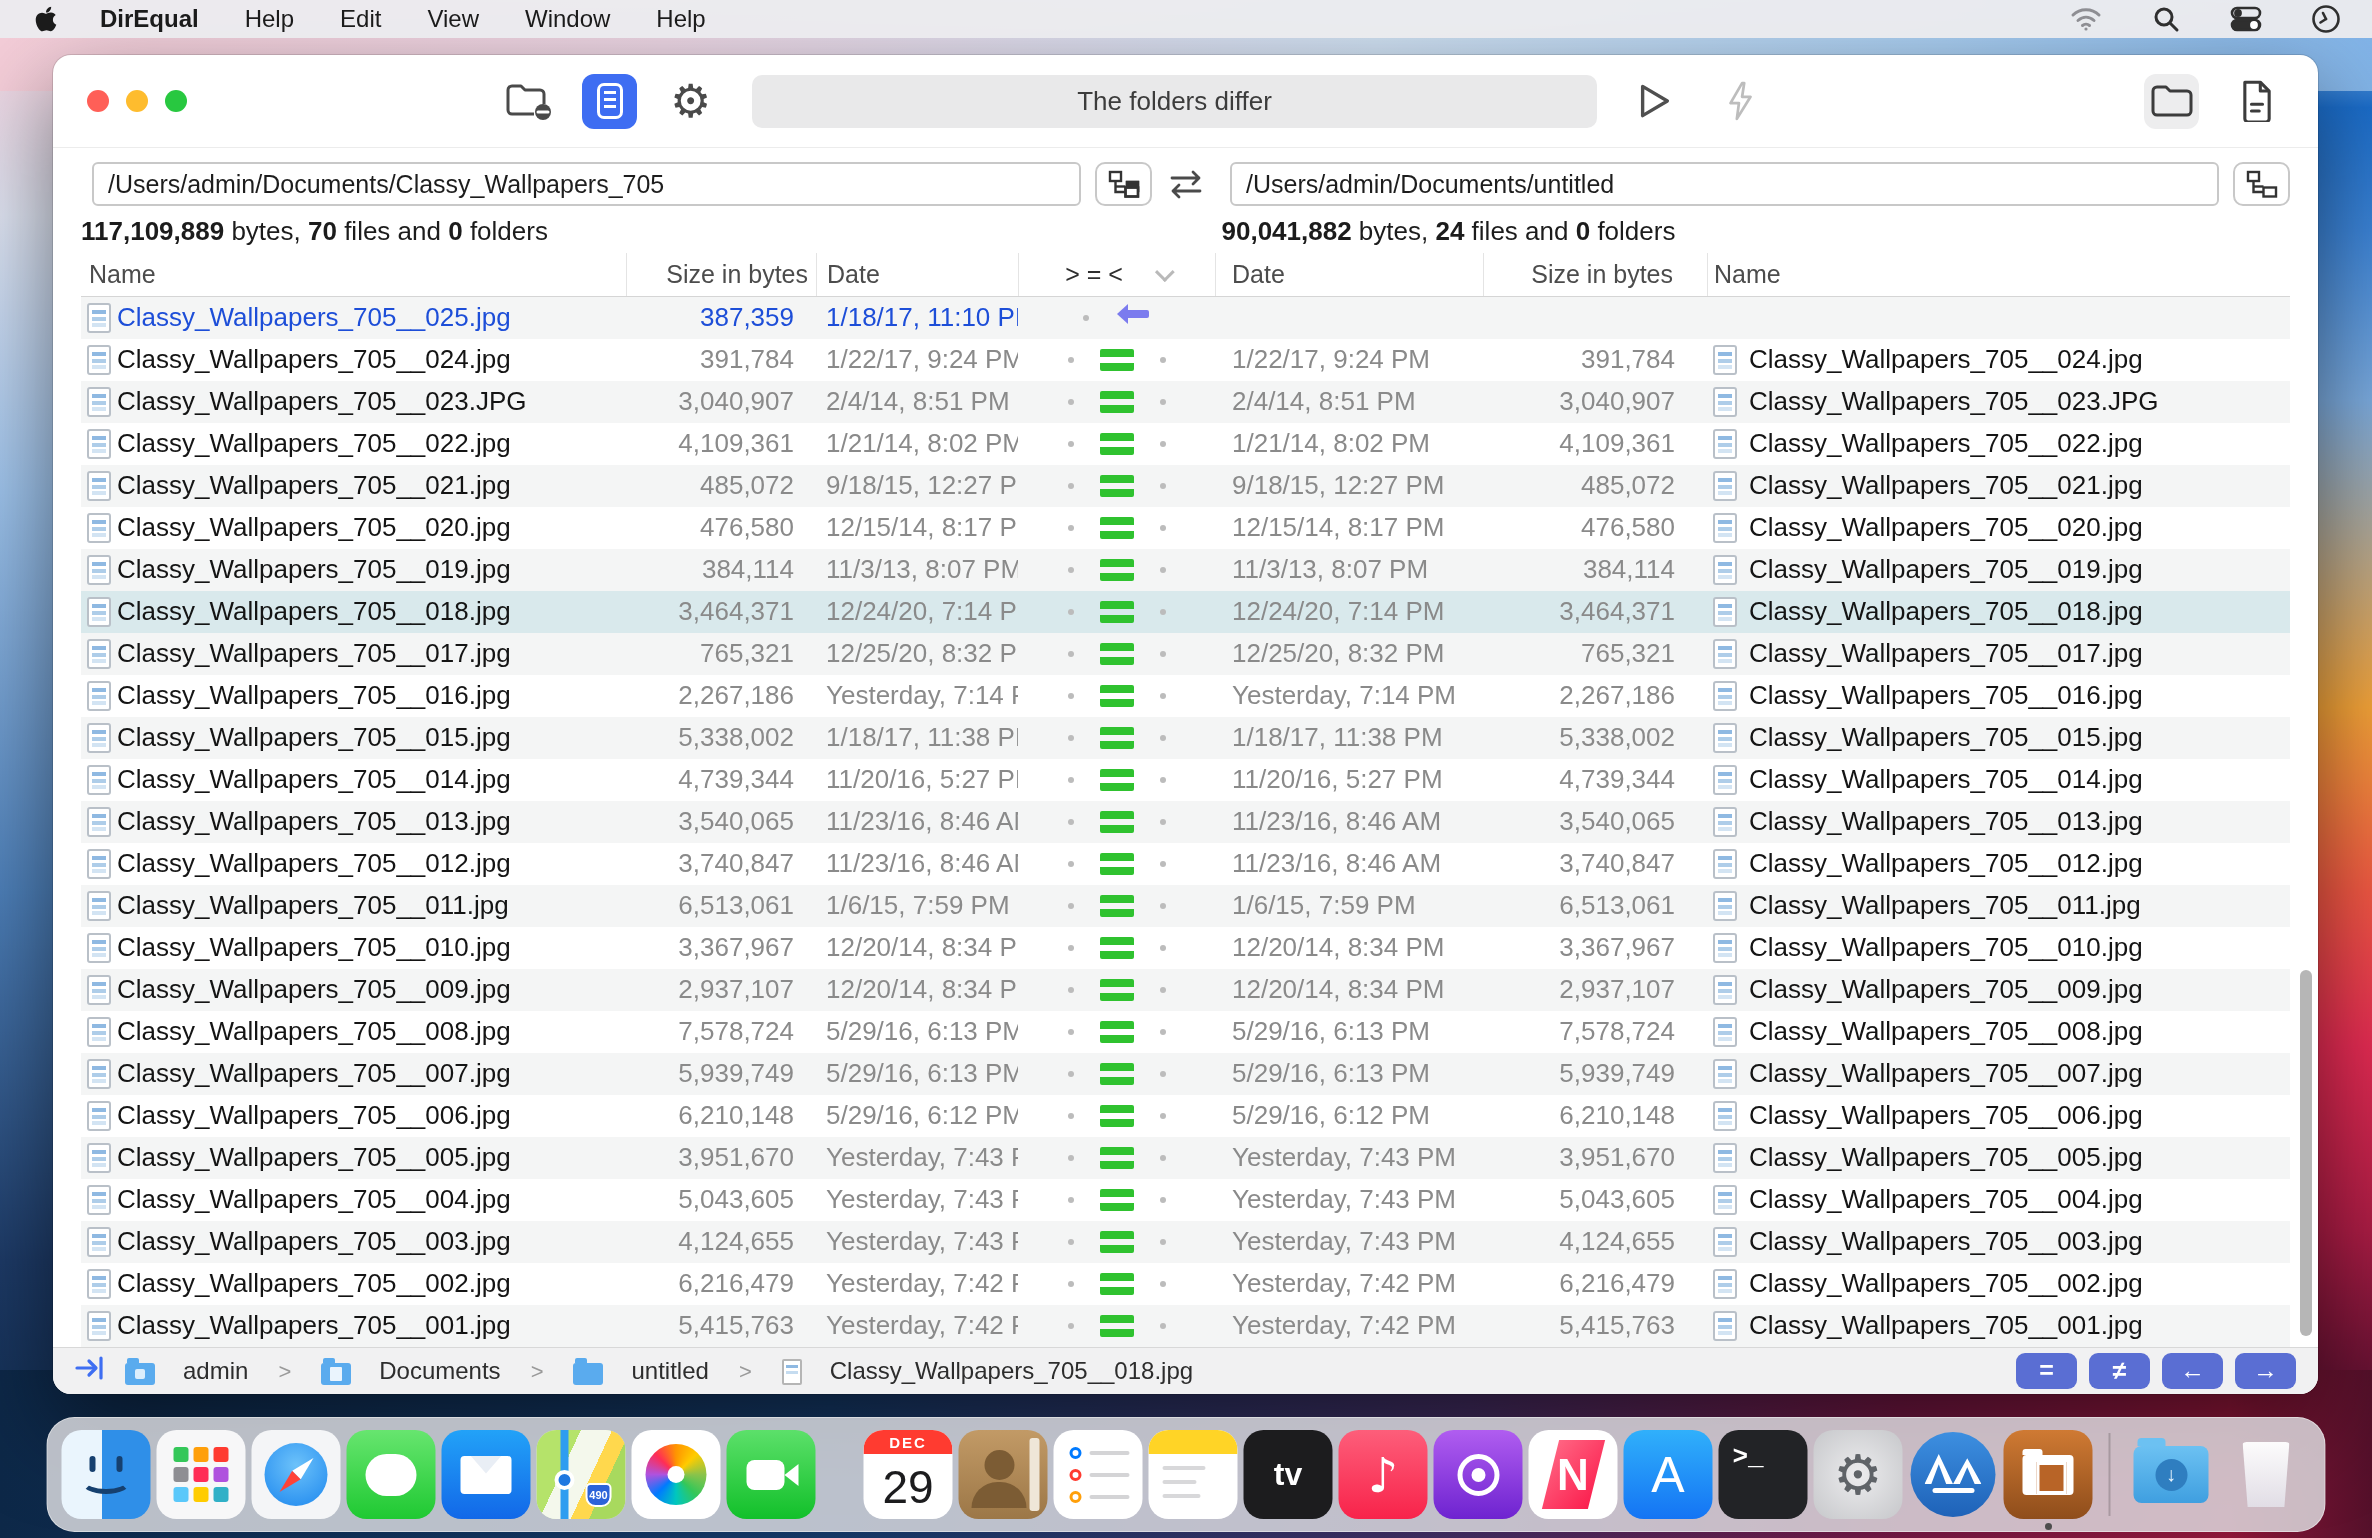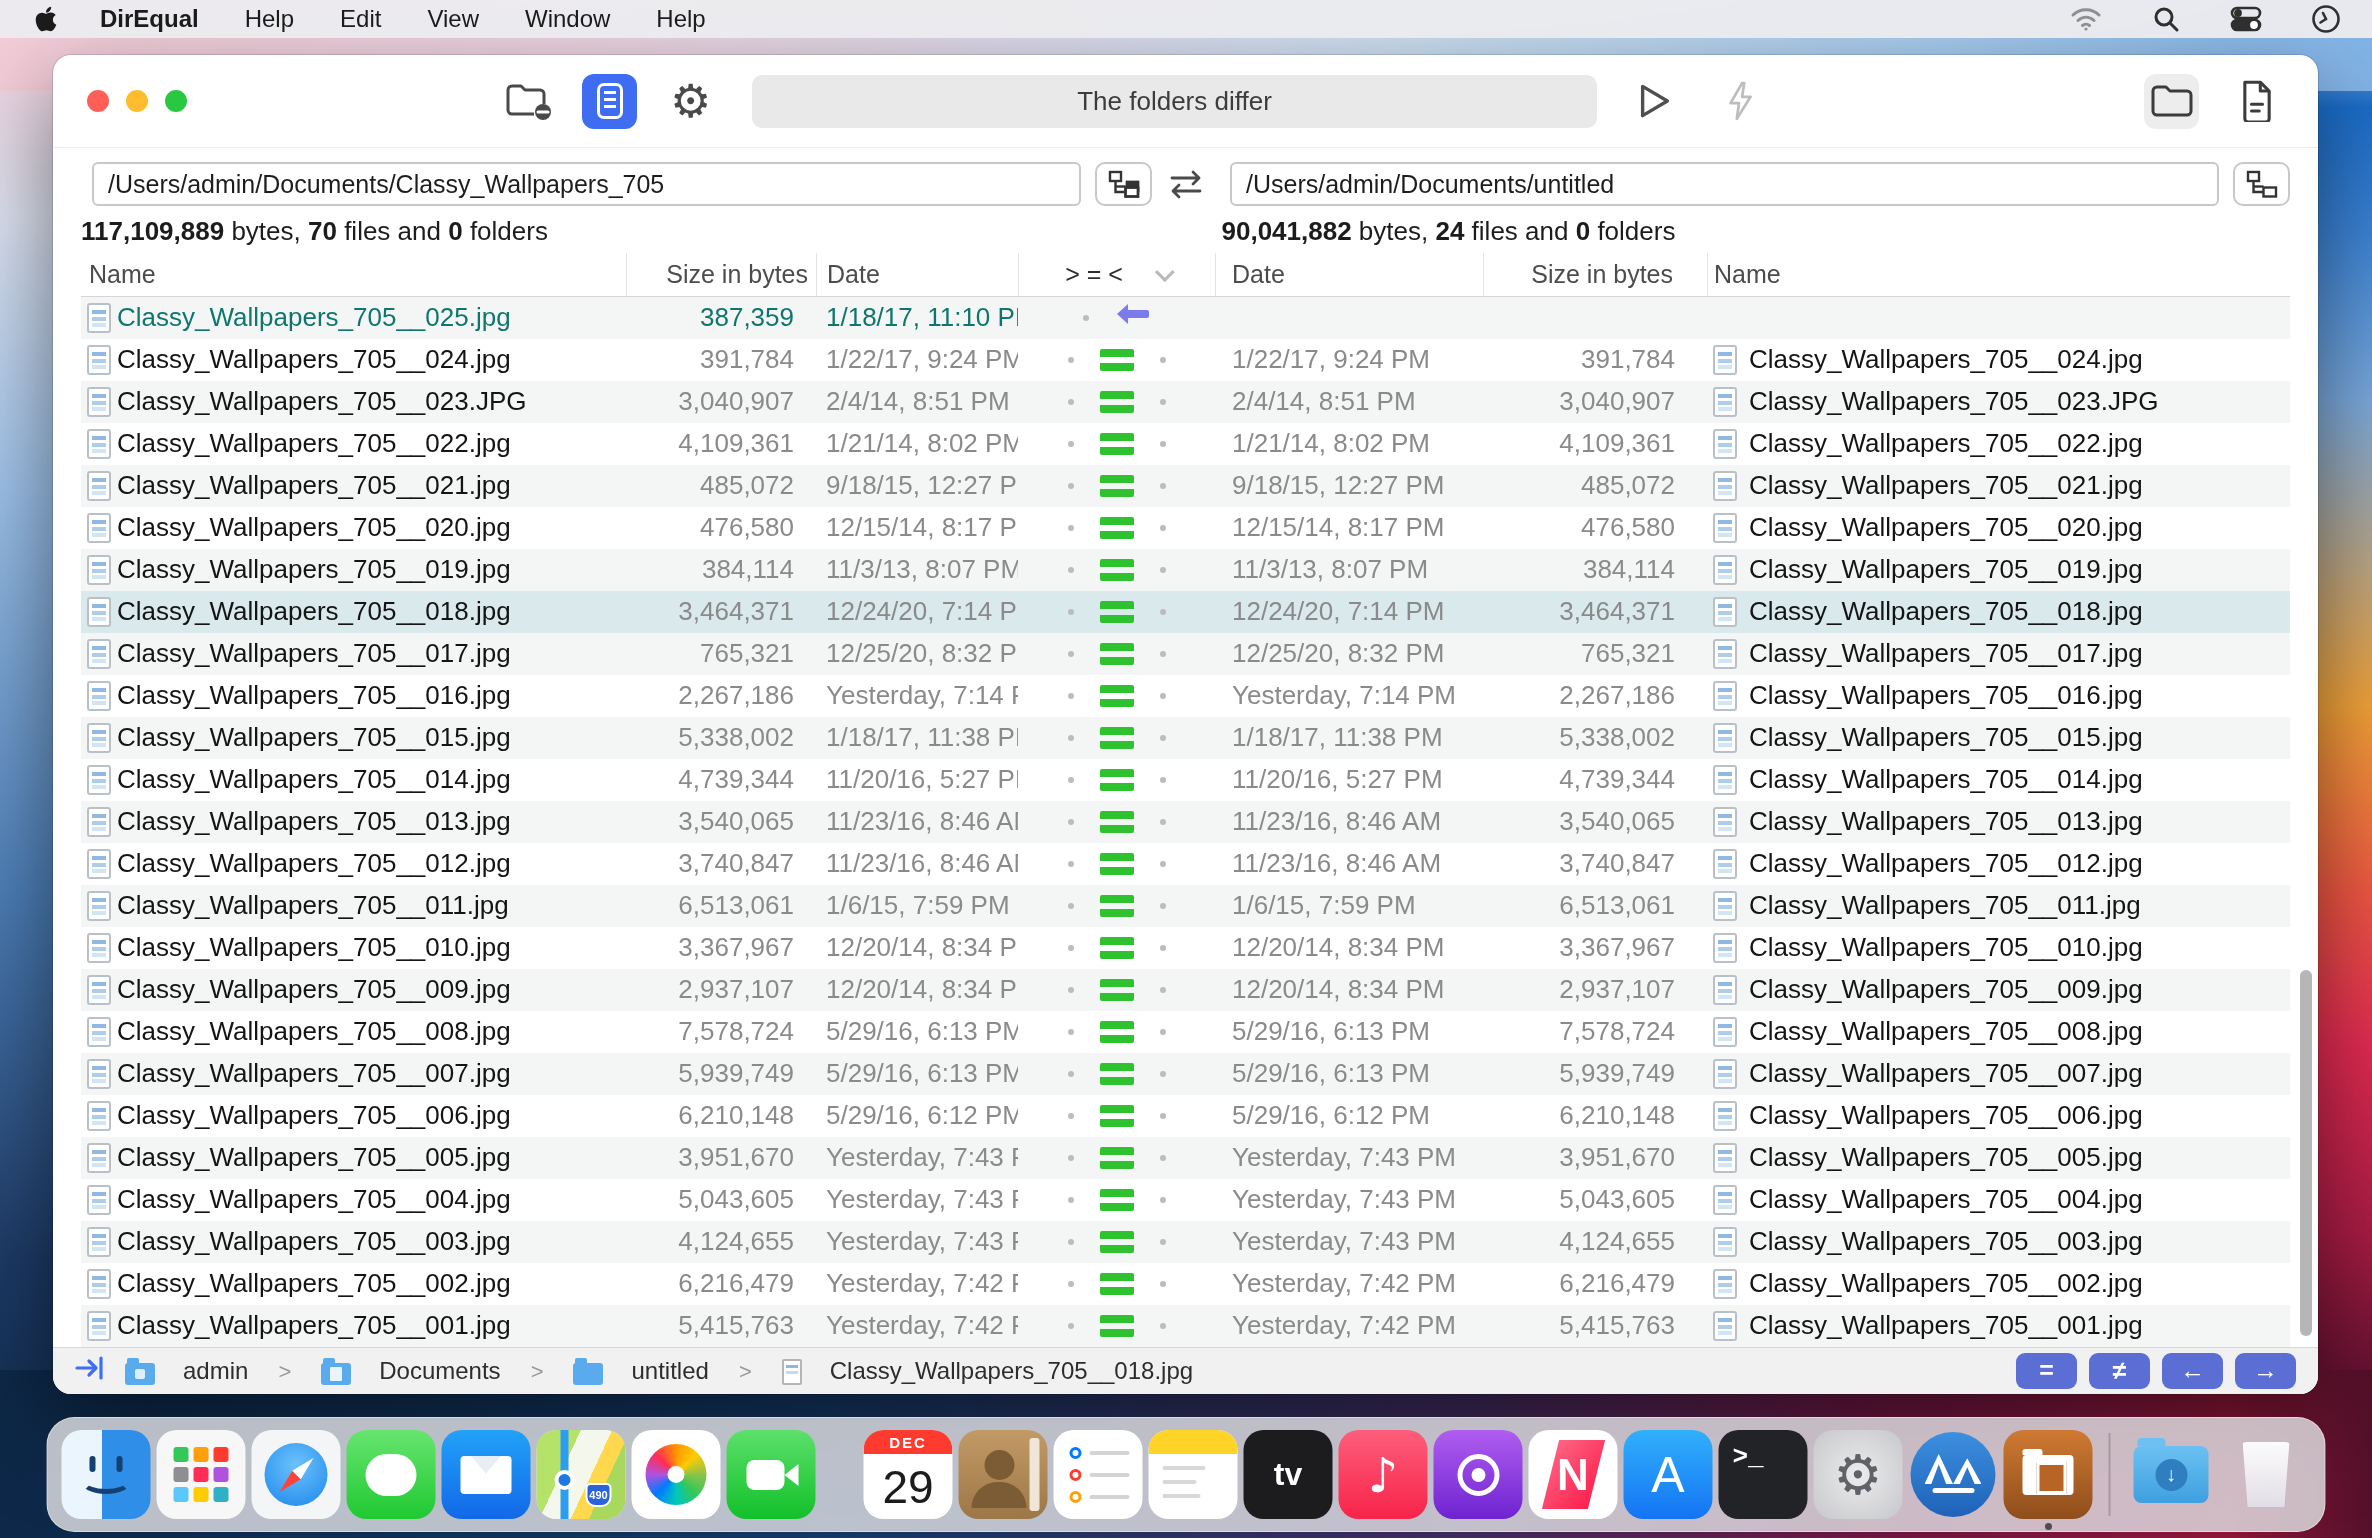--- a/index.html
+++ b/index.html
@@ -73,21 +73,21 @@
     transform:rotate(45deg) translateY(-4px); margin-left:14px; }
   .th-date-r { grid-column:7; padding-left:16px; }
   .th-size-r { grid-column:8; justify-content:flex-end; padding-right:8px; border-left:1px solid #e4e4e4; }
   .th-name-r { grid-column:10/12; padding-left:6px; border-left:1px solid #e4e4e4; }
 
   .tbody { margin:0 28px; position:relative; }
   .row { height:42px; font-size:26px; color:#141414; }
   .row.alt { background:#f4f5f5; }
   .row.sel { background:#d9e9ec; }
   .row .dim { color:#8a8a8a; }
-  .row.lonly, .row.lonly .dim { color:#0f766e; }
+  .row.lonly, .row.lonly .dim { color:#1d4ed8; }
   .cell { overflow:hidden; white-space:nowrap; }
   .c-ico { display:flex; justify-content:center; }
   .c-size { text-align:right; padding-right:6px; }
   .c-datel { padding-left:10px; }
   .c-dater { padding-left:16px; }
   .c-namer { padding-left:6px; }
   .mid { display:flex; align-items:center; justify-content:center; gap:26px; }
   .dot { width:6px; height:6px; border-radius:50%; background:#bcbcbc; }
   .eq { width:34px; height:22px; border-top:8px solid #2fc22f; border-bottom:8px solid #2fc22f; border-radius:2px; }
 

